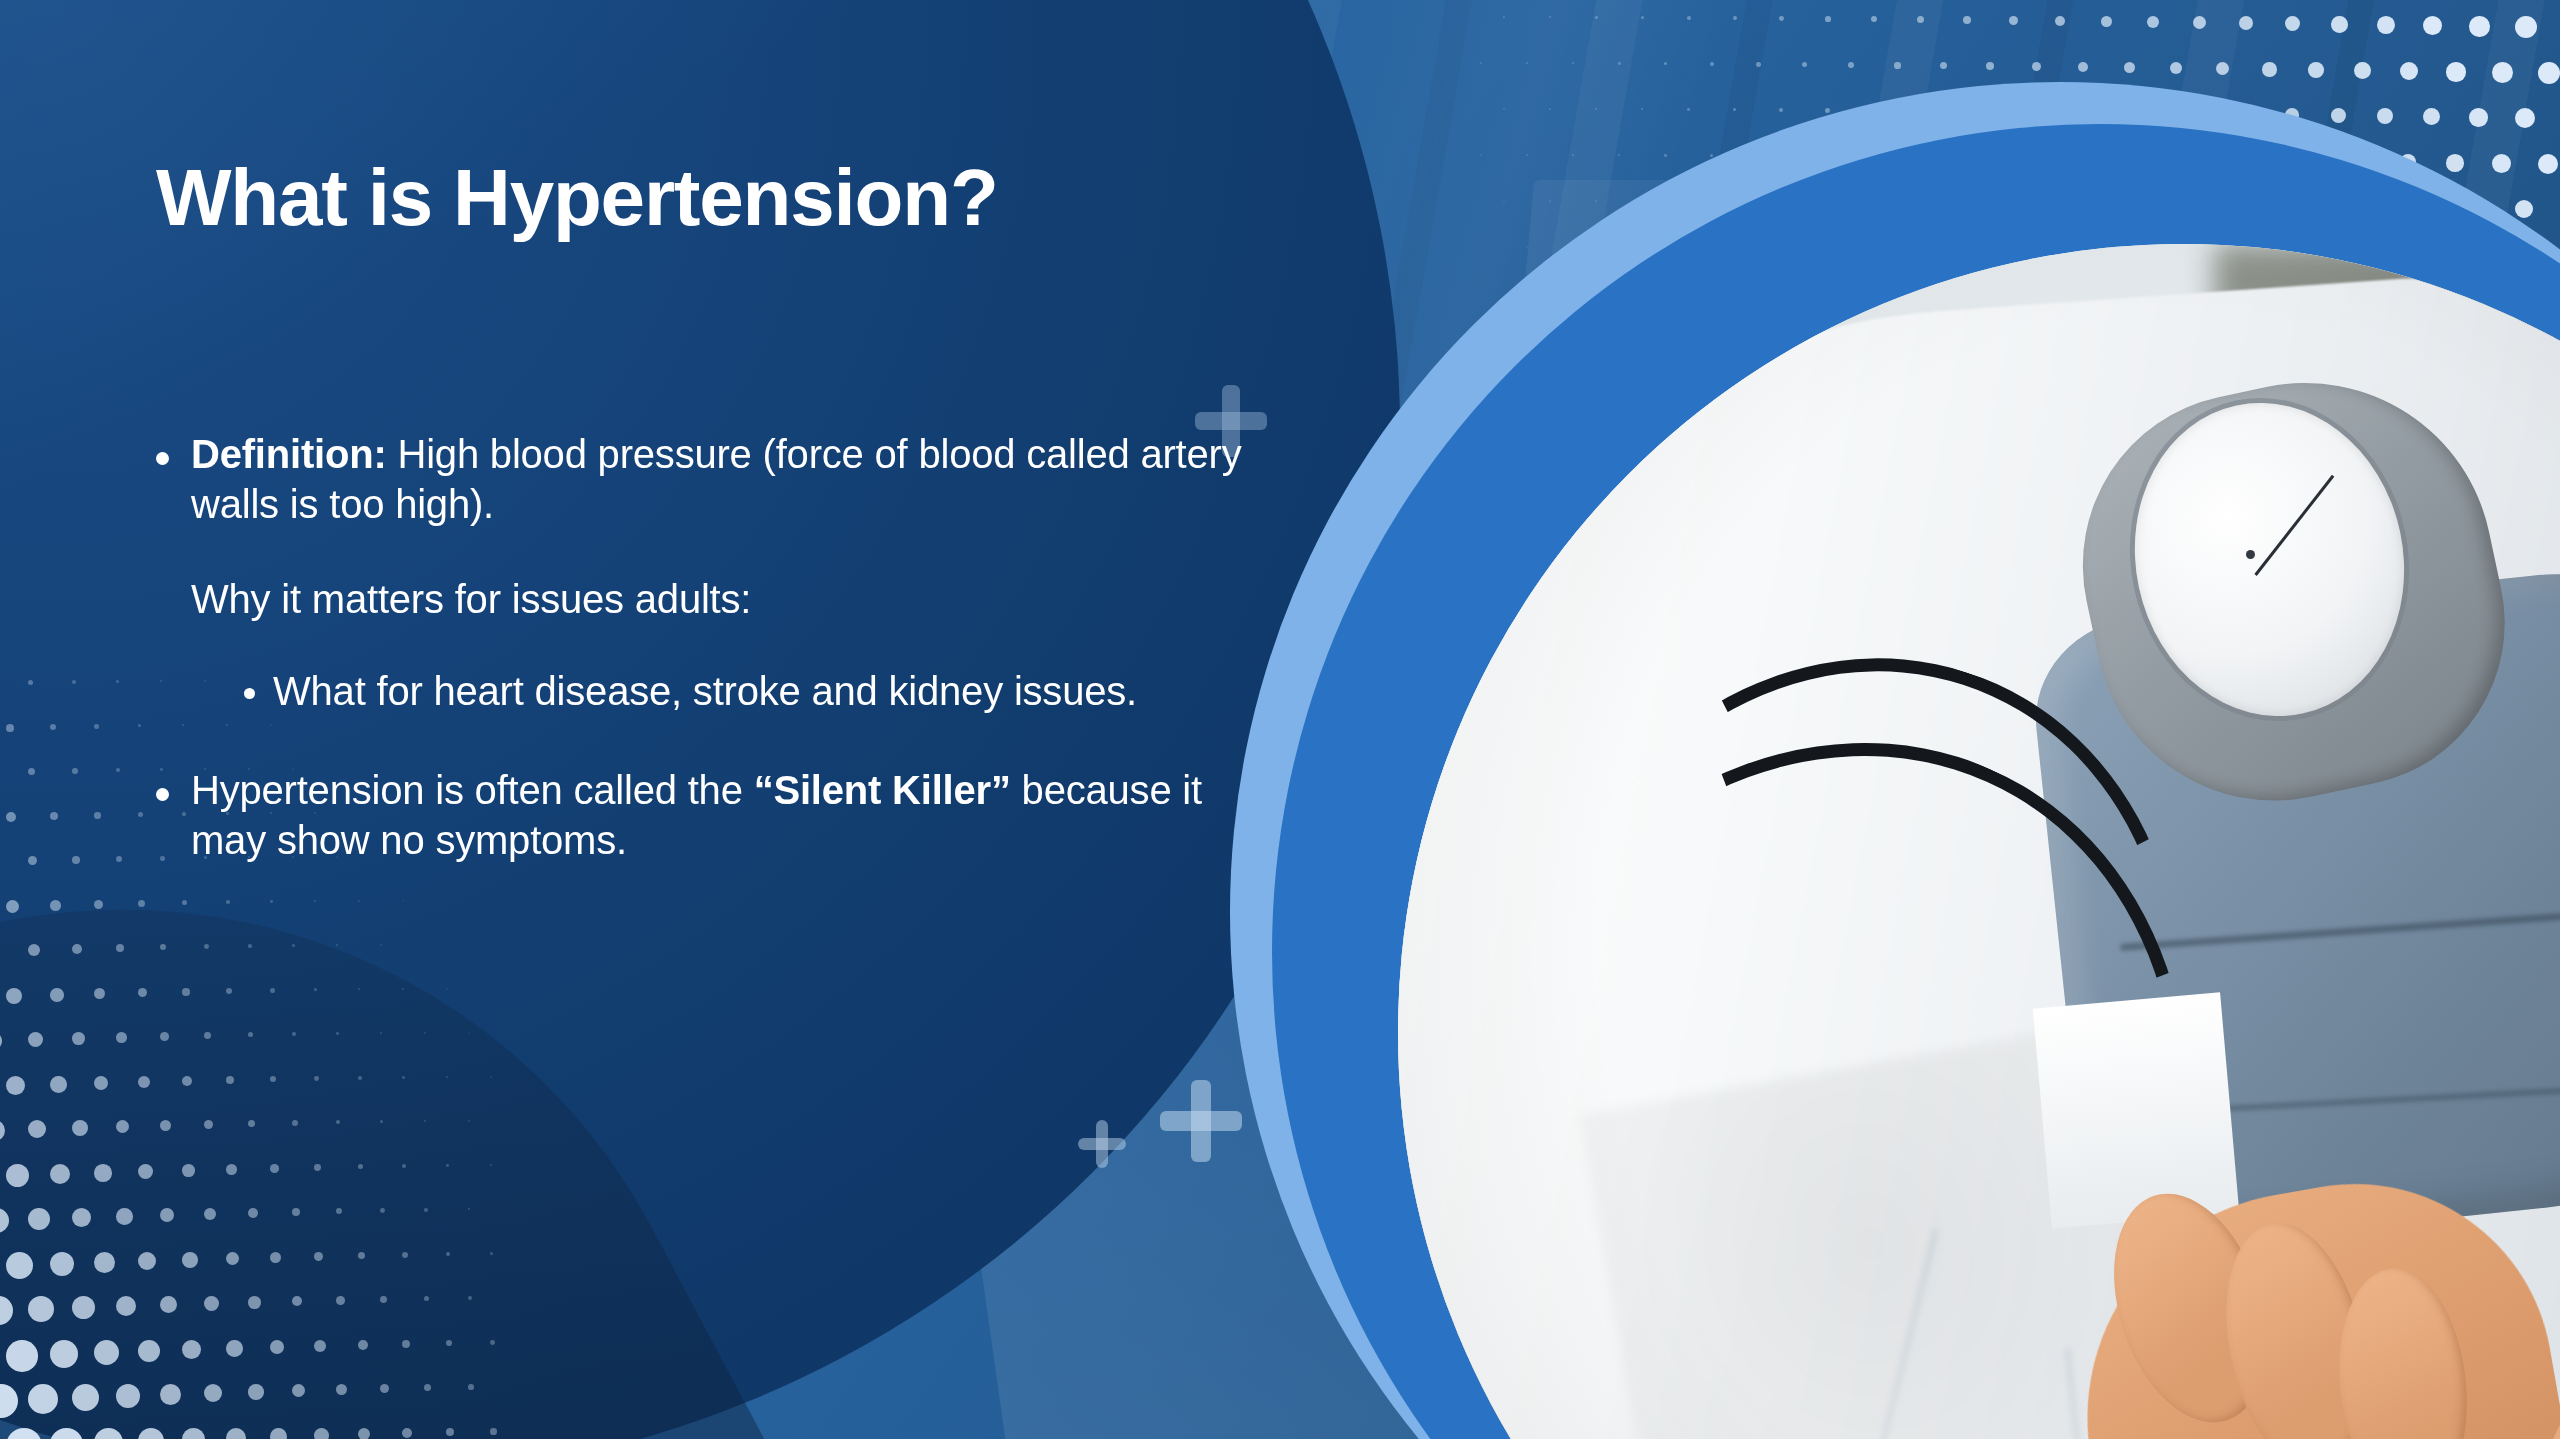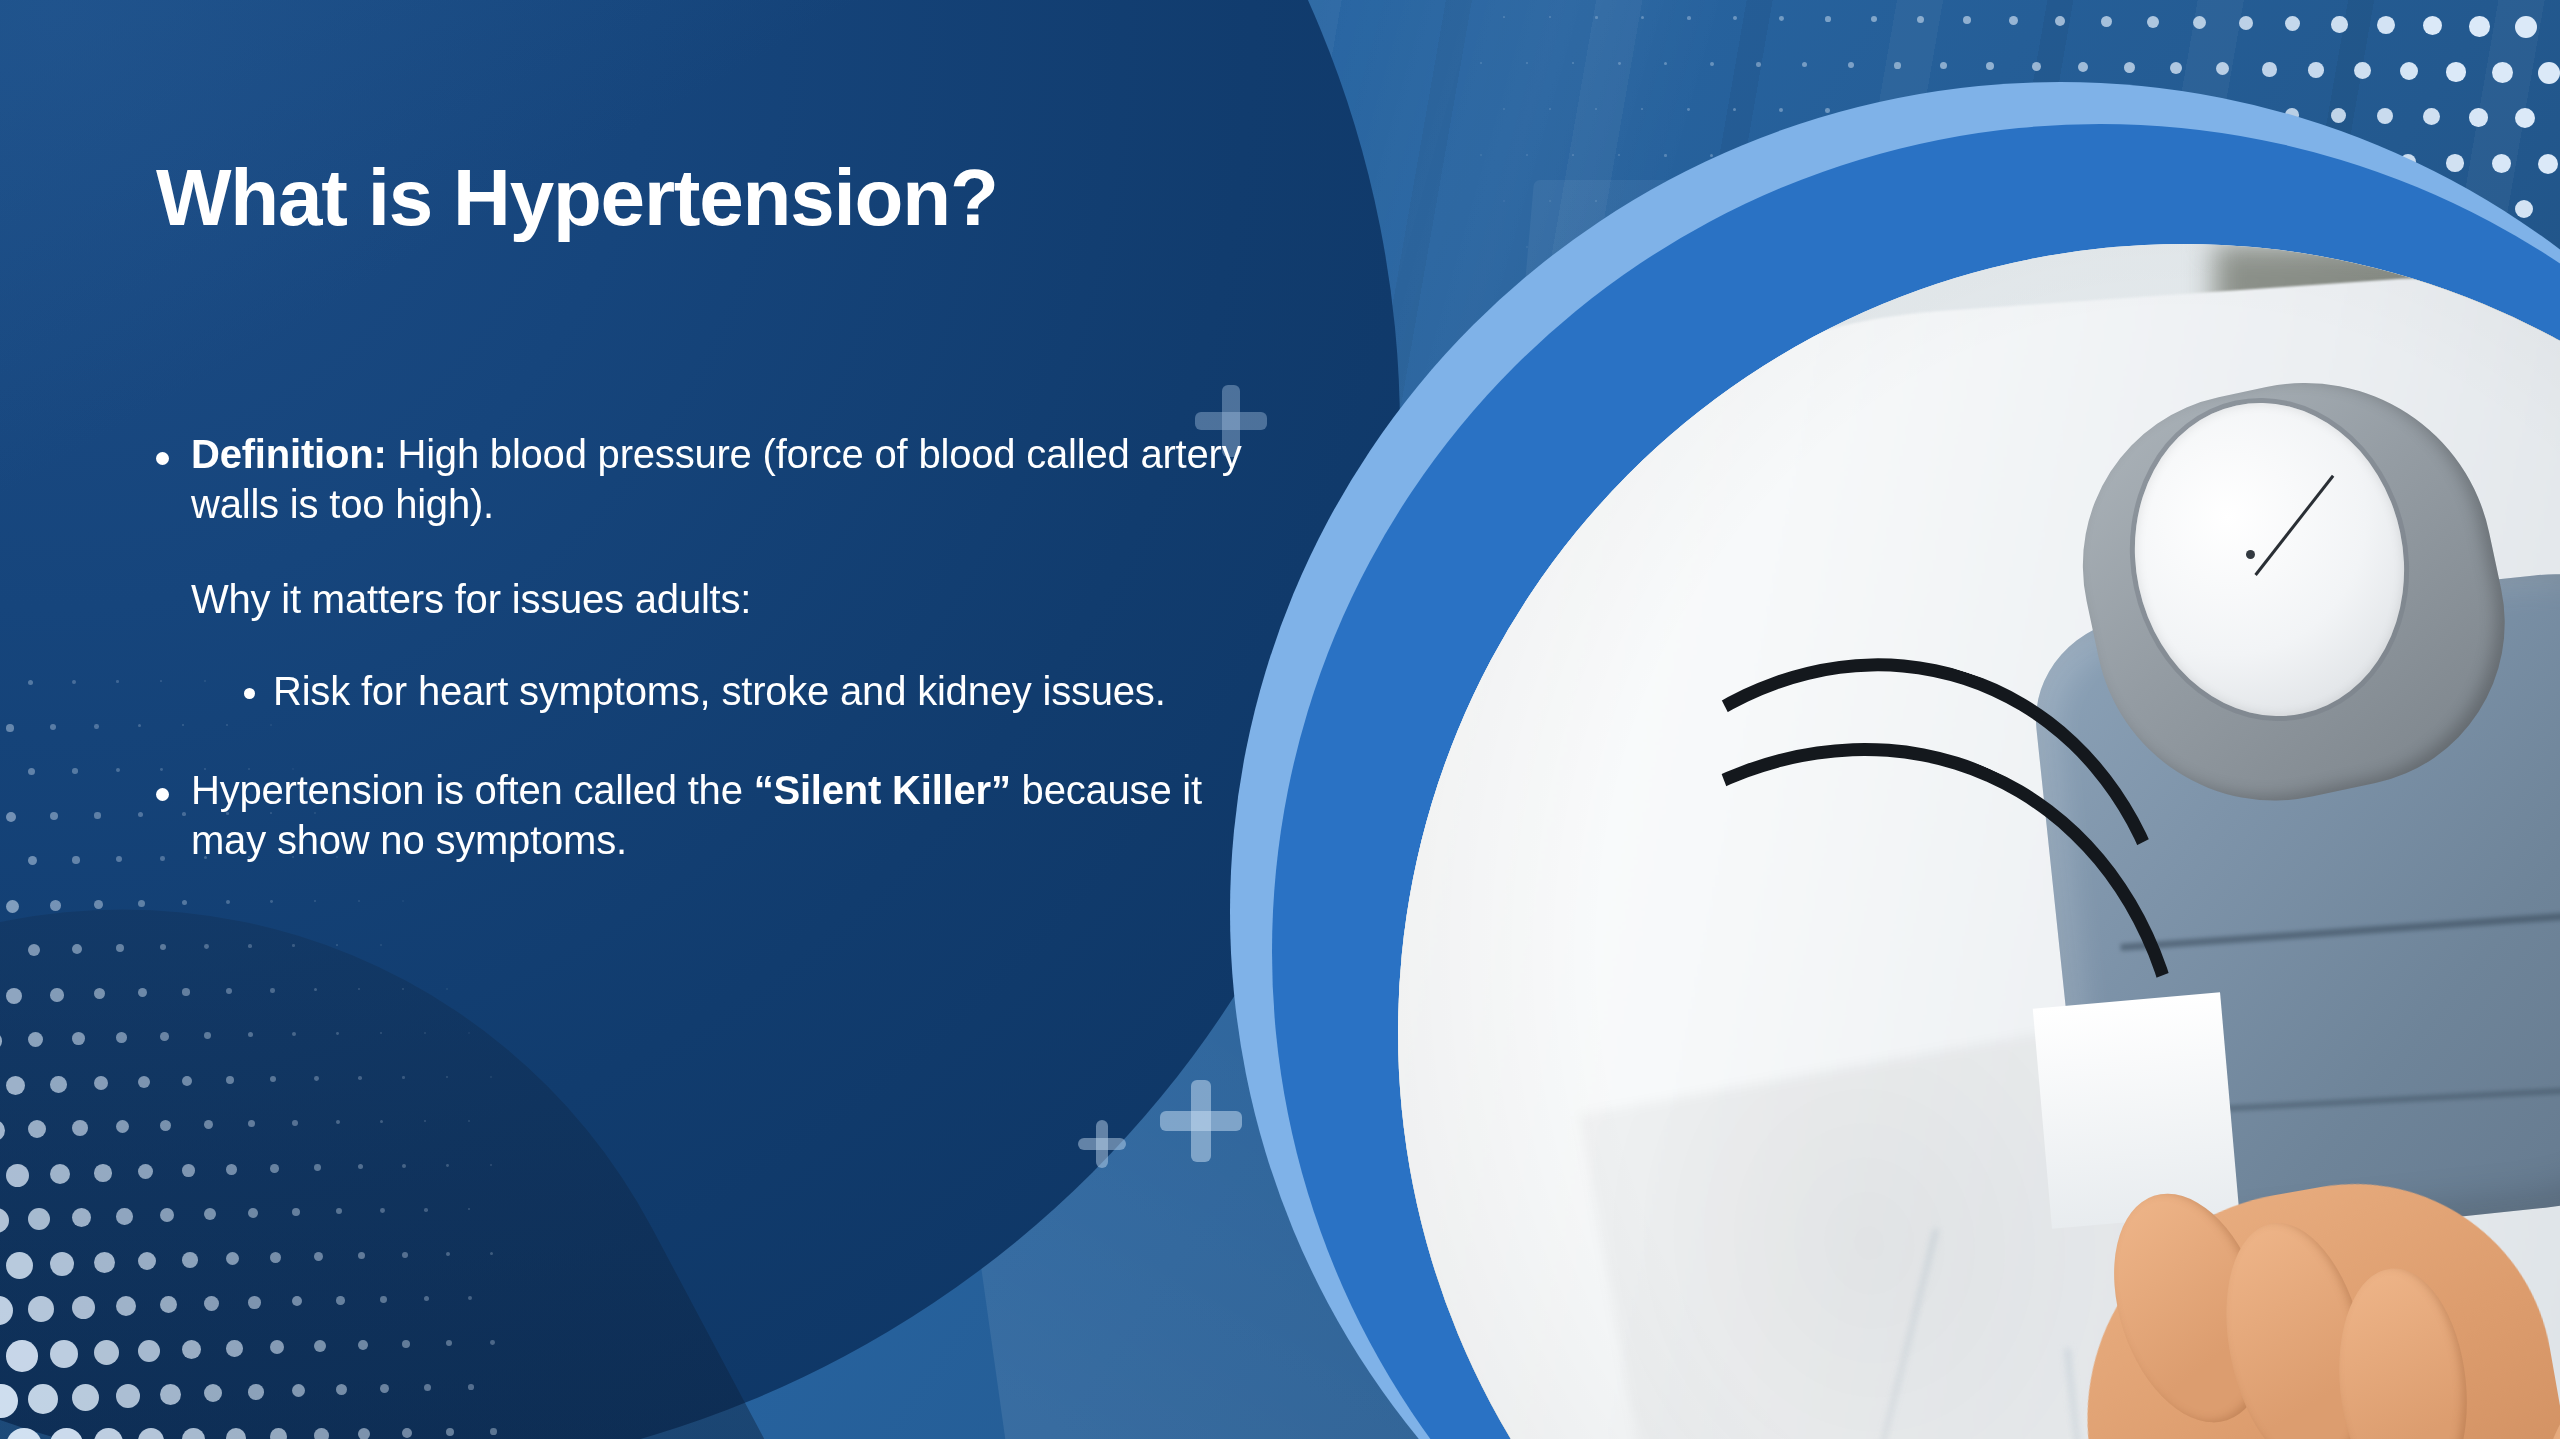--- a/index.html
+++ b/index.html
@@ -846,21 +846,21 @@
         <span class="bullet-dot"></span>
         <div class="bullet-text">
           <b>Definition:</b><span> High blood pressure (force of blood called artery walls is too high).</span>
         </div>
       </div>
 
       <div class="plain-line">Why it matters for issues adults:</div>
 
       <div class="bullet-row lvl2">
         <span class="bullet-dot sub"></span>
-        <div class="bullet-text">Risk for heart symptoms, stroke and kidney issues.</div>
+        <div class="bullet-text">What for heart disease, stroke and kidney issues.</div>
       </div>
 
       <div class="bullet-row lvl1">
         <span class="bullet-dot"></span>
         <div class="bullet-text">
           <span>Hypertension is often called the </span><b>“Silent Killer”</b><span>  because it may show no symptoms.</span>
         </div>
       </div>
 
     </div>

